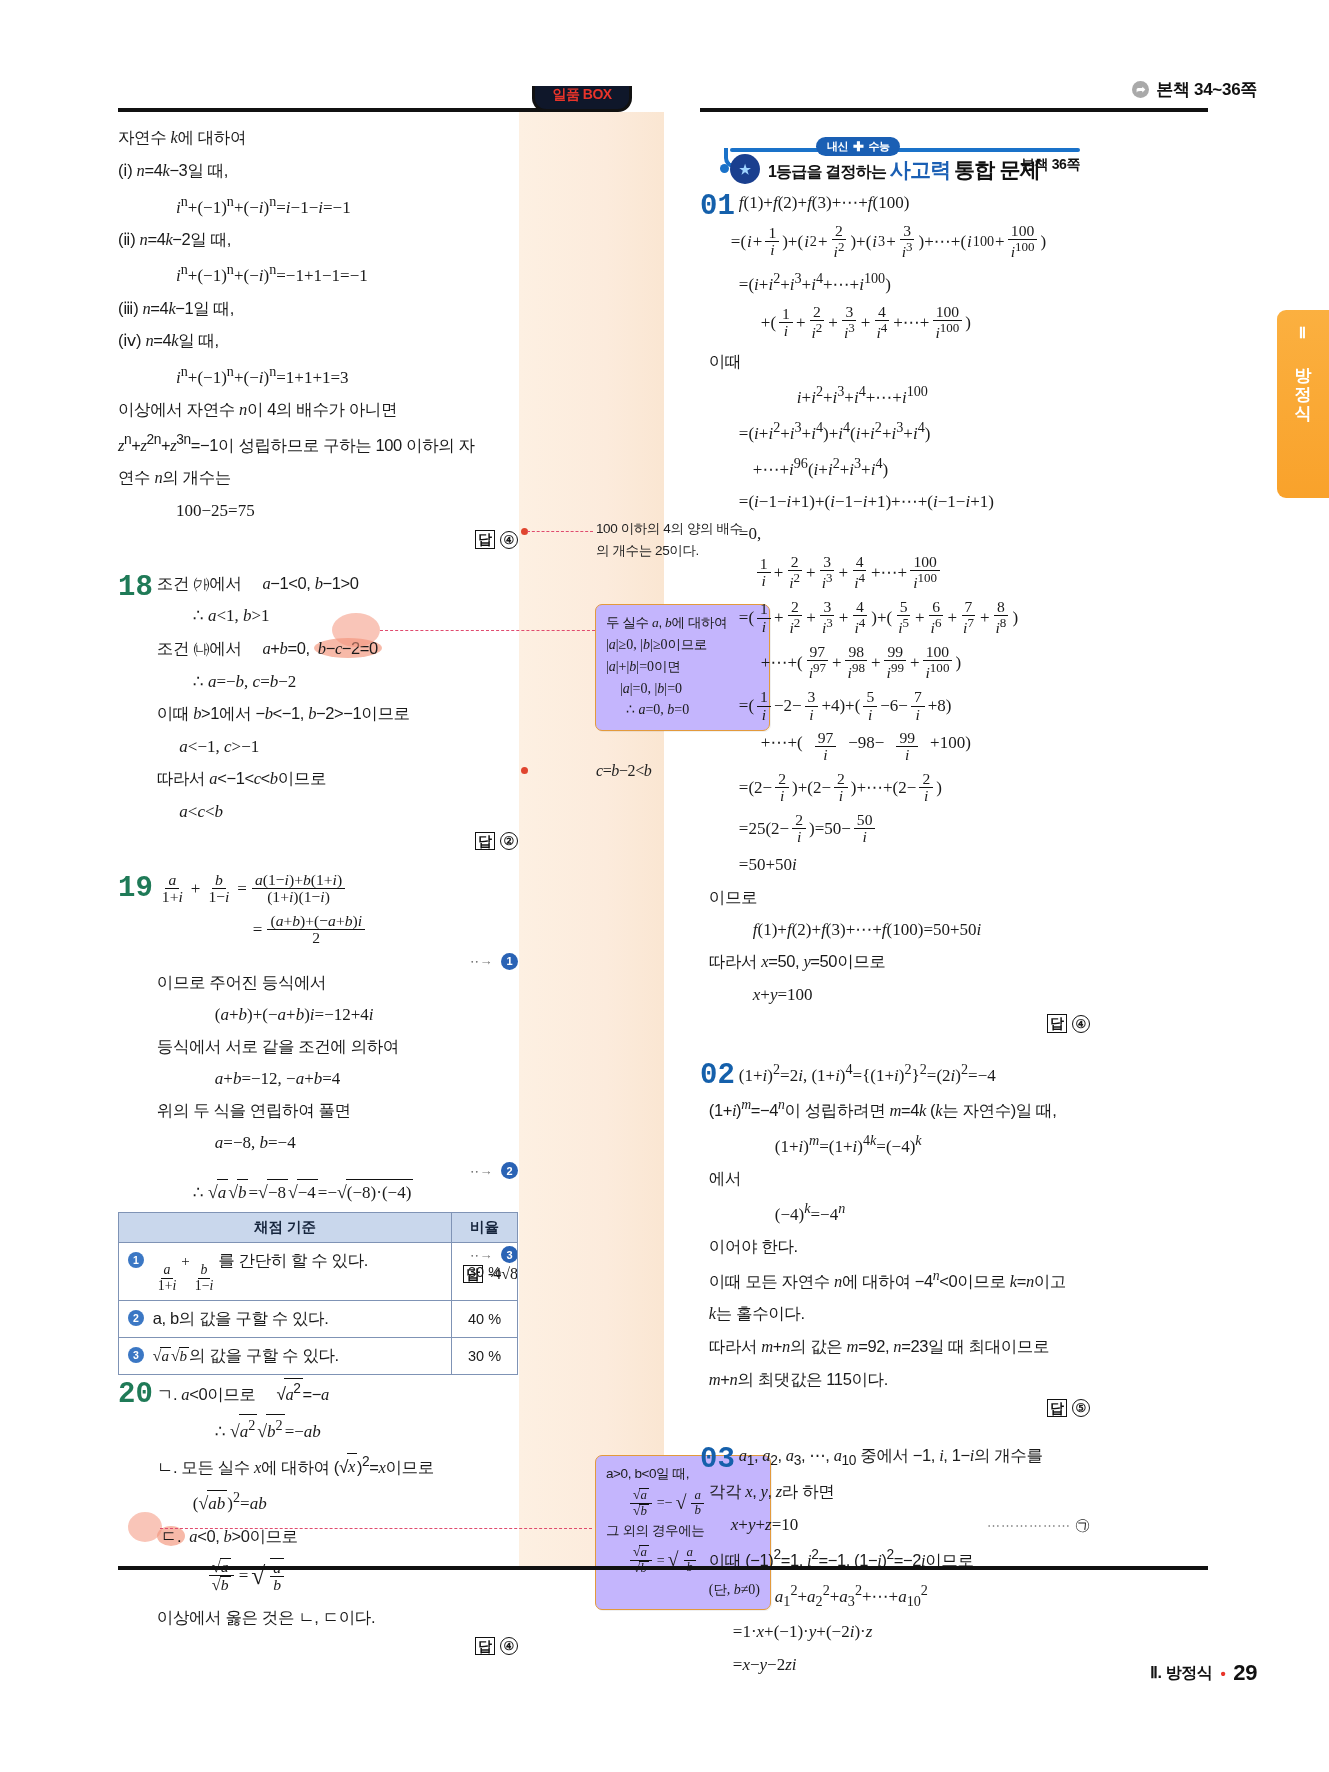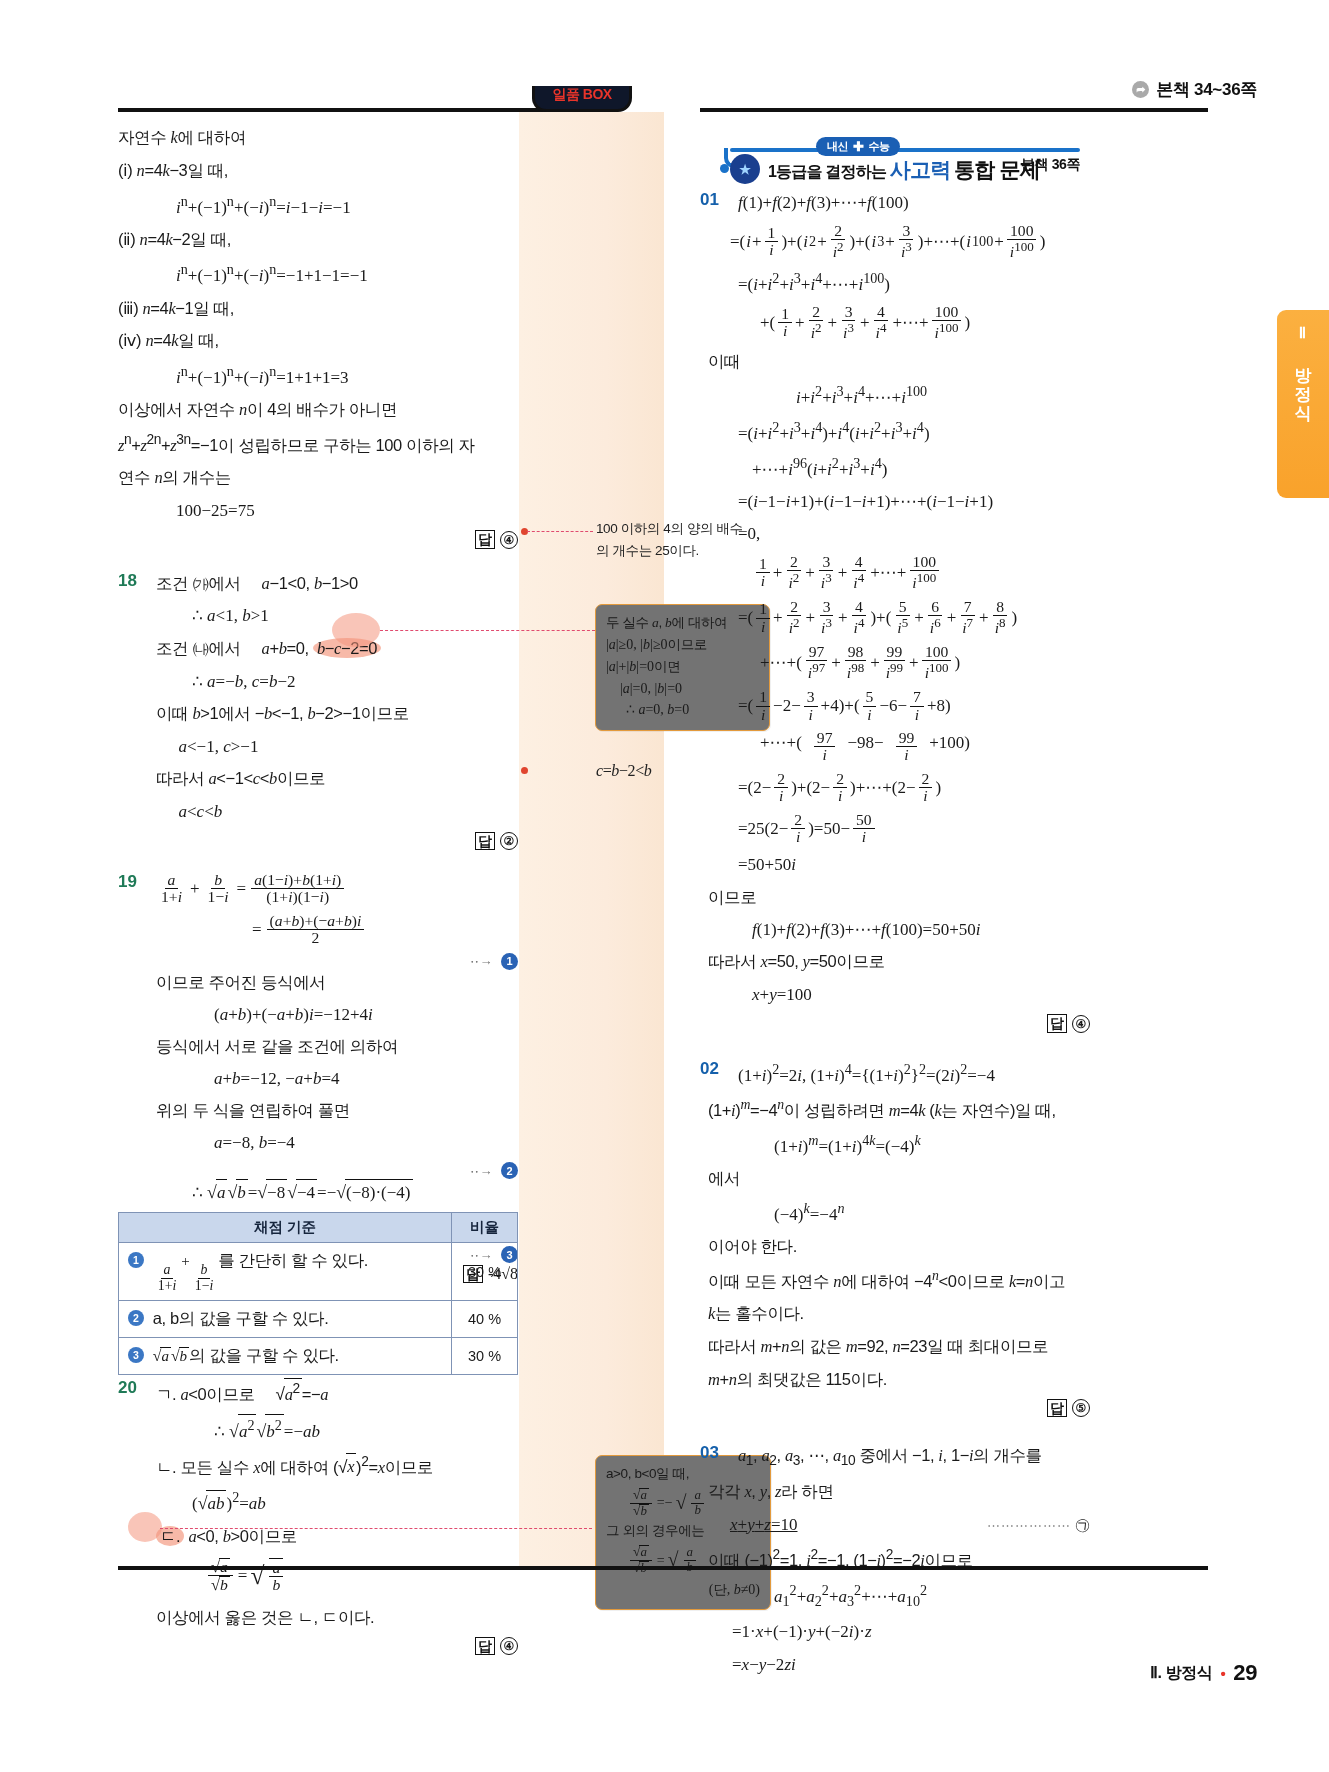--- a/index.html
+++ b/index.html
@@ -75,22 +75,22 @@
   .ln { margin:0 0 7px 0; font-size:17px; line-height:1.5; }
   .ind2 { padding-left:58px; }
   .ind3 { padding-left:36px; }
   .ind4 { padding-left:14px; }
 
   .kr { font-family:"Liberation Sans", sans-serif; font-size:16.5px; letter-spacing:-0.4px; }
   i.v { font-family:"Liberation Serif", serif; font-style:italic; }
 
   
   .pnum {
-    font-family:Liberation Sans, sans-serif; font-weight:bold;
-    font-size:17px; color:#1f7a57; display:inline-block;
+    font-family:Liberation Mono, monospace; font-weight:bold;
+    font-size:29px; color:#1f7a57; display:inline-block;
     min-width:34px;
   }
   .pnum.blue { color:#1560ab; }
   .prob-row { display:flex; align-items:flex-start; gap:4px; margin-top:22px; }
   .prob-body { flex:1; }
 
   
   .ansline { text-align:right; margin-top:2px; }
   .ansbox {
     display:inline-flex; align-items:center; gap:5px;
@@ -116,21 +116,21 @@
   }
   .steprow { text-align:right; font-size:14px; color:#555; margin-top:-2px; }
   .dots { letter-spacing:1px; color:#777; font-size:13px; margin-right:4px; }
 
   
   .callout-plain {
     position:absolute; font-family:"Liberation Sans", sans-serif;
     font-size:13.5px; line-height:1.62; color:#222; letter-spacing:-0.4px;
   }
   .callout-box {
-    position:absolute; background:#737373;
+    position:absolute; background:#c4b5fd;
     border:1.6px solid #e39a3c; border-radius:7px;
     padding:8px 10px 9px 10px;
     font-size:14px; line-height:1.55;
     box-shadow:1px 1px 0 rgba(0,0,0,.06);
   }
   .callout-box .kr { font-size:13.5px; }
   .leader {
     position:absolute; border-top:1.4px dashed #e04a6e; height:0;
   }
   .leaddot {
@@ -675,21 +675,21 @@
         </div>
       </div>
     </div>
 
     <div class="prob-row" style="margin-top:26px;">
       <span class="pnum blue">03</span>
       <div class="prob-body">
         <p class="ln kr"><i class="v">a</i><sub>1</sub>, <i class="v">a</i><sub>2</sub>, <i class="v">a</i><sub>3</sub>, ⋯, <i class="v">a</i><sub>10</sub> 중에서 −1, <i class="v">i</i>, 1−<i class="v">i</i>의 개수를</p>
         <p class="ln kr" style="margin-left:-30px;">각각 <i class="v">x</i>, <i class="v">y</i>, <i class="v">z</i>라 하면</p>
         <p class="ln" style="margin-left:-30px; display:flex; justify-content:space-between; align-items:baseline;">
-          <span style="padding-left:22px;text-decoration:underline;"><i class="v">x</i>+<i class="v">y</i>+<i class="v">z</i>=10</span>
+          <span style="padding-left:22px;"><i class="v">x</i>+<i class="v">y</i>+<i class="v">z</i>=10</span>
           <span style="font-size:15px;"><span class="dots">⋯⋯⋯⋯⋯⋯</span><span>㉠</span></span>
         </p>
         <p class="ln kr" style="margin-left:-30px;">이때 (−1)<sup>2</sup>=1, <i class="v">i</i><sup>2</sup>=−1, (1−<i class="v">i</i>)<sup>2</sup>=−2<i class="v">i</i>이므로</p>
         <p class="ln ind3"><i class="v">a</i><sub>1</sub><sup>2</sup>+<i class="v">a</i><sub>2</sub><sup>2</sup>+<i class="v">a</i><sub>3</sub><sup>2</sup>+⋯+<i class="v">a</i><sub>10</sub><sup>2</sup></p>
         <p class="ln ind4" style="margin-left:-20px;">=1·<i class="v">x</i>+(−1)·<i class="v">y</i>+(−2<i class="v">i</i>)·<i class="v">z</i></p>
         <p class="ln ind4" style="margin-left:-20px;">=<i class="v">x</i>−<i class="v">y</i>−2<i class="v">zi</i></p>
       </div>
     </div>
   </div>
 

